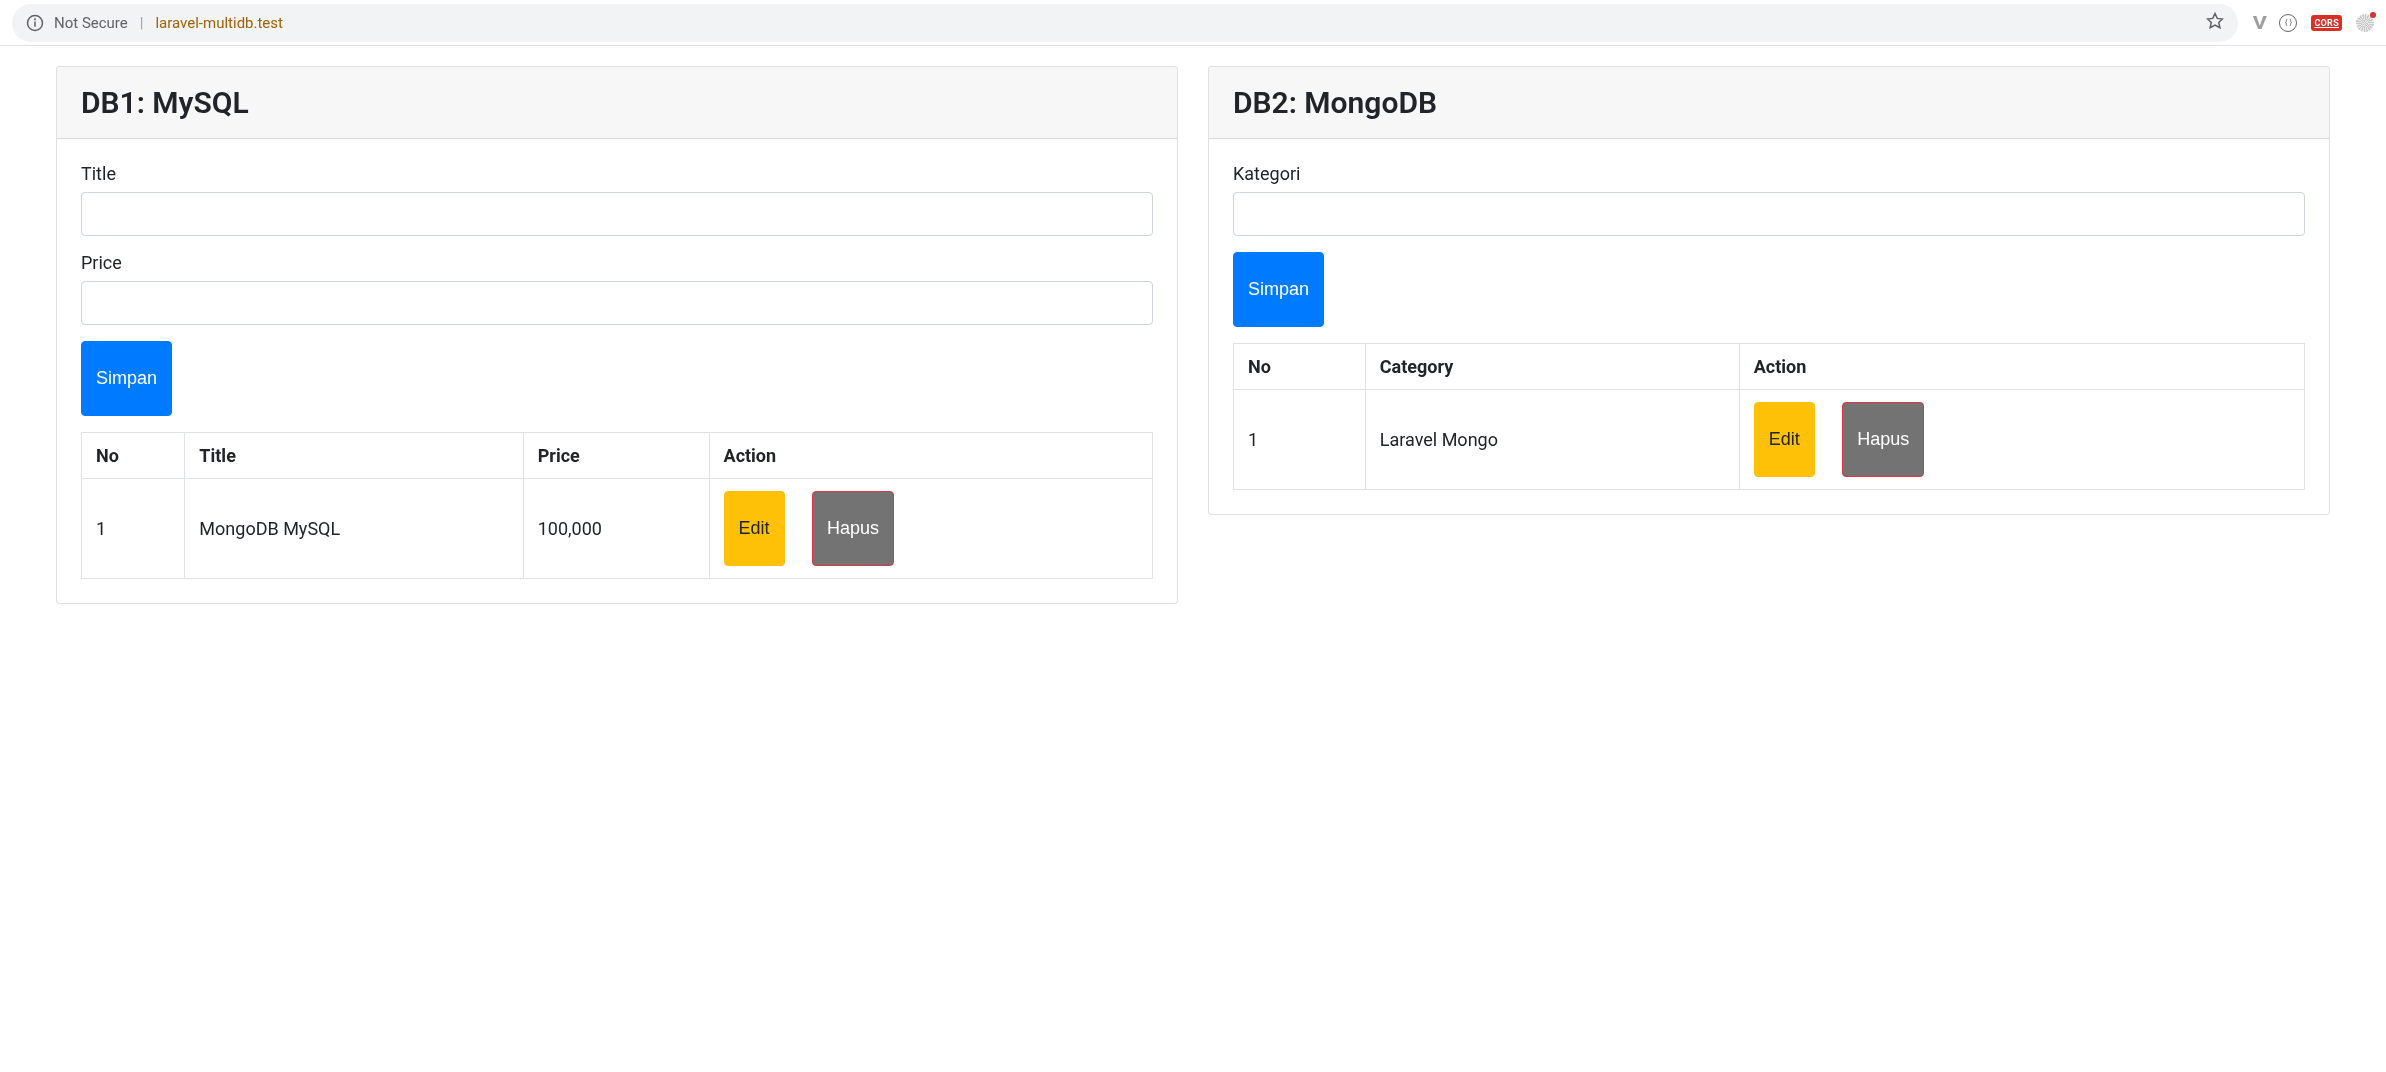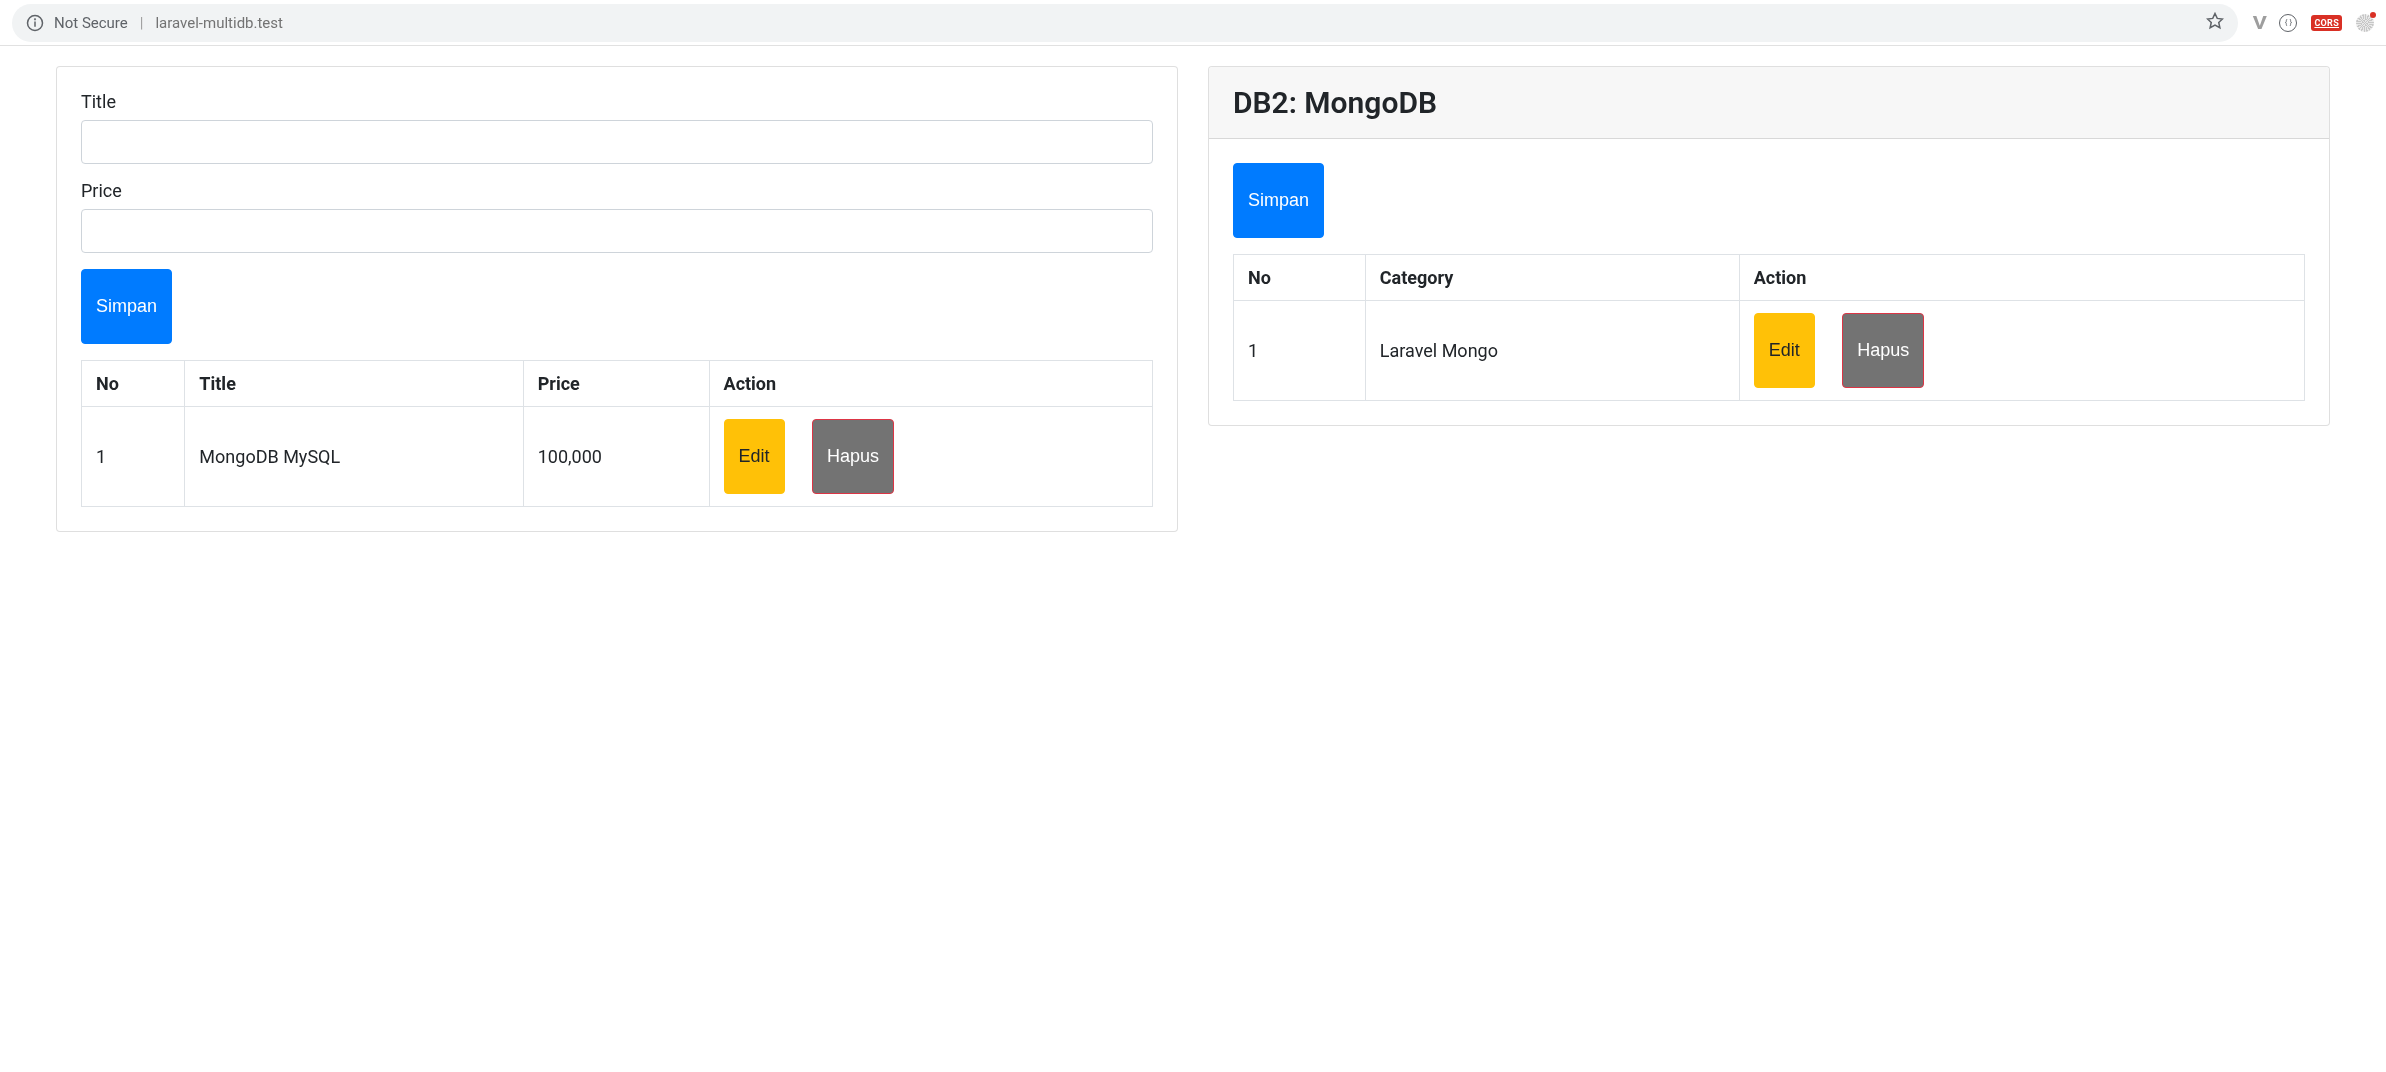--- a/index.html
+++ b/index.html
@@ -25,21 +25,21 @@
       border-radius: 22px;
       height: 38px;
       padding: 16px 14px;
       font-size: 15px;
       color: #5f6368;
       gap: 10px;
     }
     .omnibox .info-icon svg { display:block; }
     .omnibox .not-secure { color: #5f6368; }
     .omnibox .sep { color: #9e9e9e; padding: 0 2px; }
-    .omnibox .url { color: #737373; }
+    .omnibox .url { color: #a16207; }
     .omnibox .spacer { flex:1; }
     .omnibox .star-icon { color: #5f6368; }
     .ext-icons { display:flex; align-items:center; gap:14px; padding-left:6px; }
     .ext-v { color:#9e9e9e; font-weight:700; font-size:18px; transform: scaleX(1.2); }
     .ext-circle { width:18px; height:18px; border:1.5px solid #5f6368; border-radius:50%; position:relative; display:flex; align-items:center; justify-content:center; font-size:8px; color:#5f6368;}
     .ext-cors { background:#d93025; color:#fff; font-size:9px; font-weight:700; border-radius:3px; padding:3px 3px; letter-spacing:0.3px;text-decoration:underline;}
     .ext-globe { width:18px; height:18px; border-radius:50%; background: repeating-conic-gradient(#c7c7c7 0 10deg,#e9e9e9 10deg 20deg); position:relative; }
     .ext-globe::after{ content:''; position:absolute; top:-2px; right:-2px; width:6px; height:6px; background:#d93025; border-radius:50%;}
 
     .page {
@@ -145,20 +145,21 @@
     <span class="ext-cors">CORS</span>
     <span class="ext-globe"></span>
   </div>
 </div>
 
 <div class="page">
   <div class="row">
 
     <div class="col">
       <div class="card">
+        <div class="card-header">DB1: MySQL</div>
         <div class="card-body">
           <div class="form-group">
             <label class="form-label">Title</label>
             <input class="form-control" type="text" style="">
           </div>
           <div class="form-group">
             <label class="form-label">Price</label>
             <input class="form-control" type="text" style="">
           </div>
           <button class="btn btn-primary">Simpan</button>
@@ -185,20 +186,24 @@
             </tbody>
           </table>
         </div>
       </div>
     </div>
 
     <div class="col">
       <div class="card">
         <div class="card-header">DB2: MongoDB</div>
         <div class="card-body">
+          <div class="form-group">
+            <label class="form-label">Kategori</label>
+            <input class="form-control" type="text" style="">
+          </div>
           <button class="btn btn-primary">Simpan</button>
 
           <table class="table">
             <thead>
               <tr>
                 <th>No</th>
                 <th>Category</th>
                 <th>Action</th>
               </tr>
             </thead>

